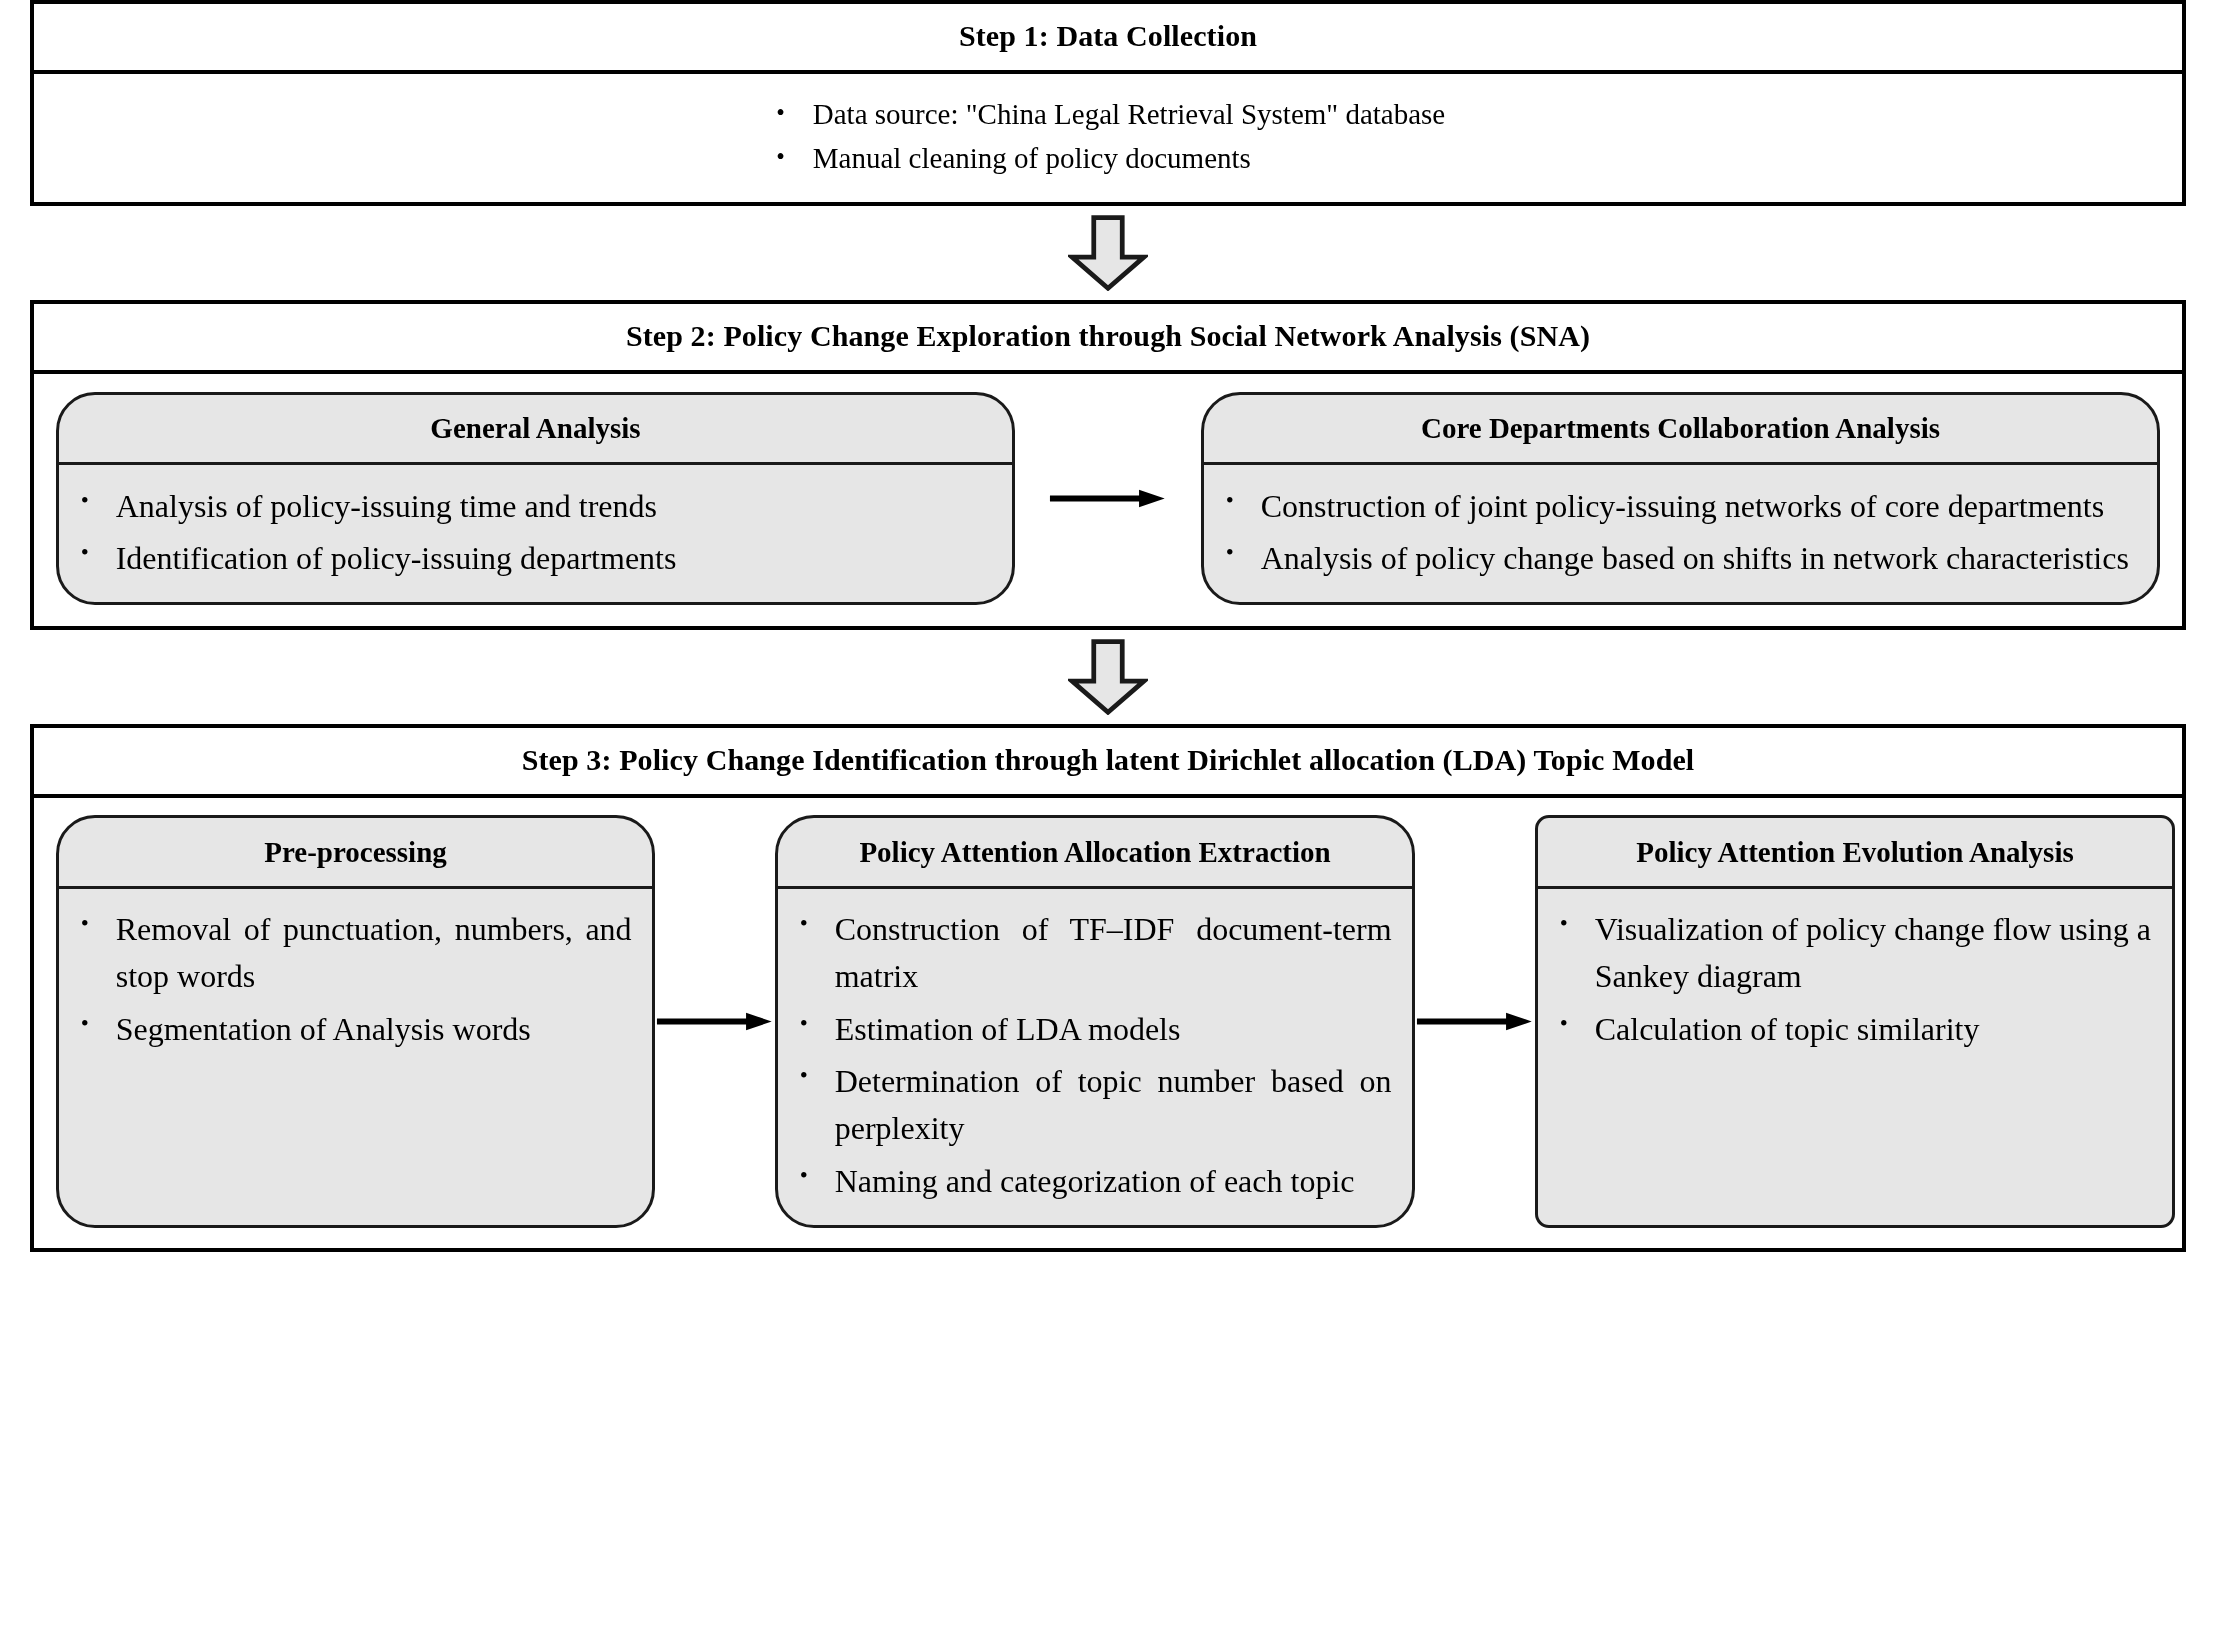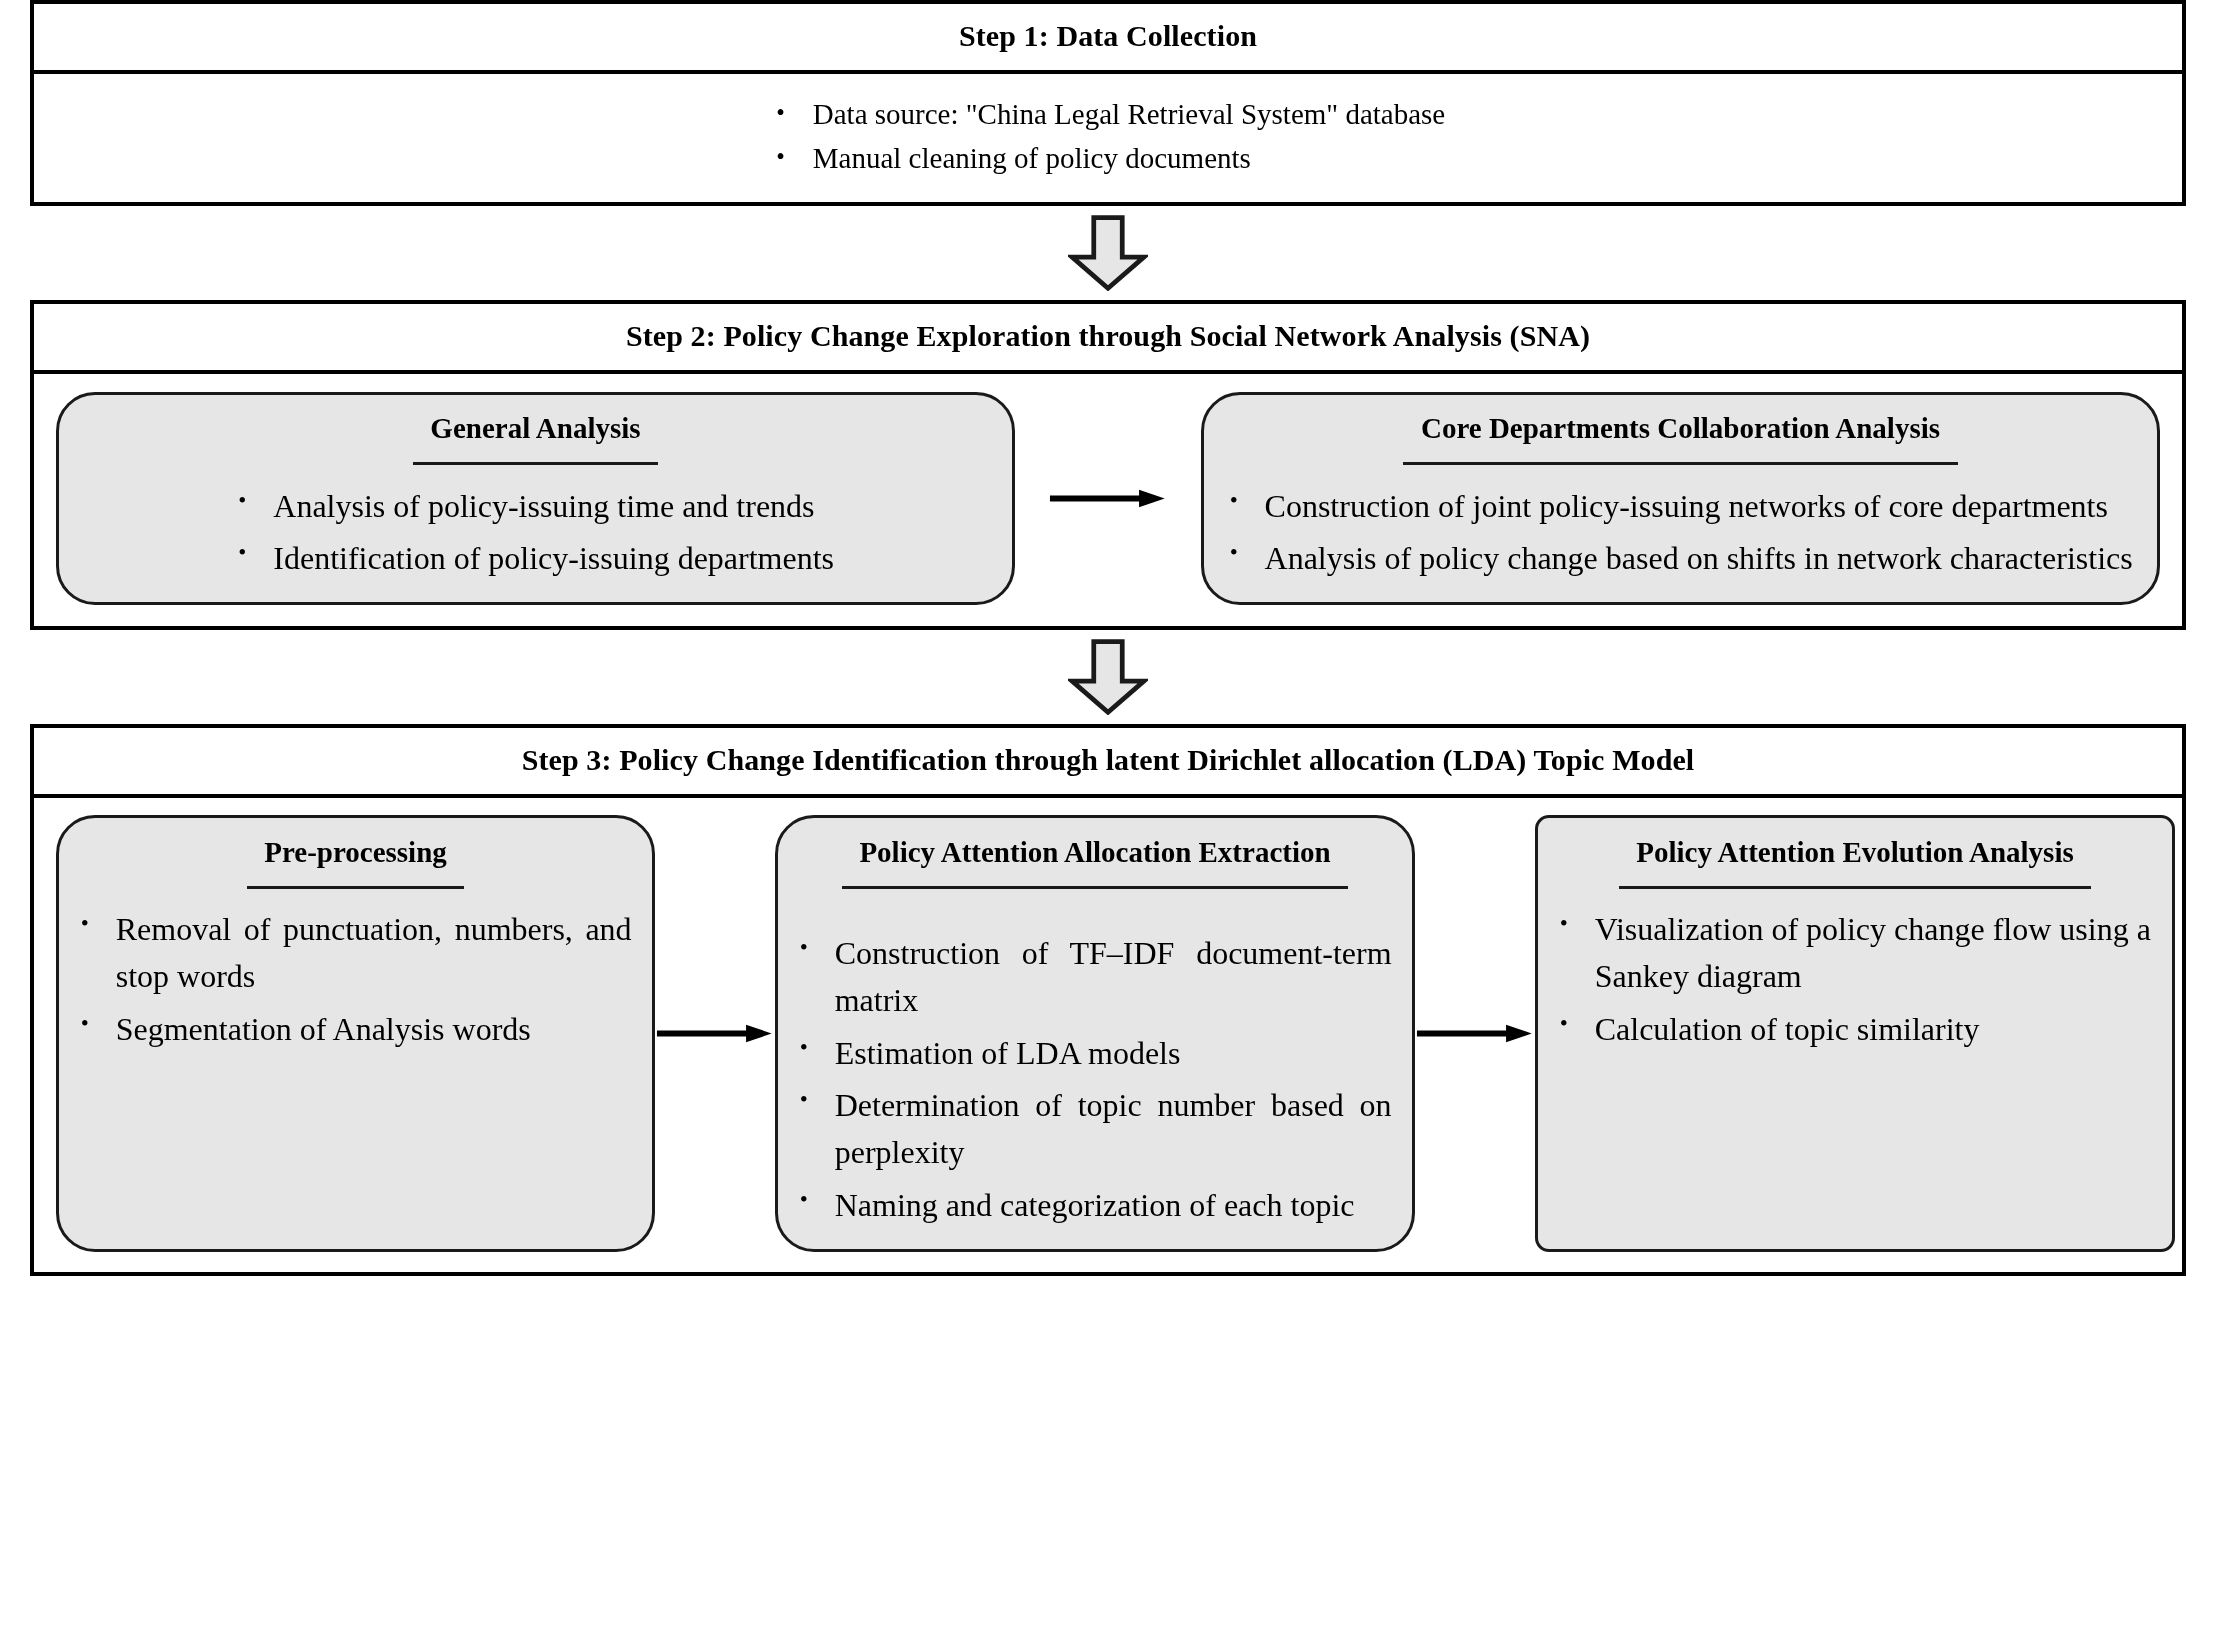--- a/index.html
+++ b/index.html
@@ -83,21 +83,20 @@
   }
 
   .card {
     border: 3.4px solid #1a1a1a;
     border-radius: 39px;
     background: #e6e6e6;
     box-sizing: border-box;
     overflow: hidden;
     display: flex;
     flex-direction: column;
-    align-items: center;
   }
 
   .card-header {
     text-align: center;
     font-weight: bold;
     font-size: 29px;
     line-height: 1.24;
     padding: 16.3px 17.7px 15px 17.7px;
     border-bottom: 3.4px solid #1a1a1a;
   }
@@ -155,21 +154,21 @@
     height: 27px;
   }
 
   
   .card-general   { flex: 0 0 959px; }
   .card-core      { flex: 0 0 959px; }
   .gap-step2      { flex: 1 1 auto; }
 
   
   .card-pre   { flex: 0 0 599px; }
-  .card-alloc { flex: 0 0 640px; gap: 24px; }
+  .card-alloc { flex: 0 0 640px; }
   .card-evol  { flex: 0 0 640px; border-radius: 14px; }
   .gap-step3  { flex: 1 1 auto; }
 </style>
 </head>
 <body>
 
 <div class="canvas">
 
   <div class="step-box">
     <div class="step-header">Step 1: Data Collection</div>

